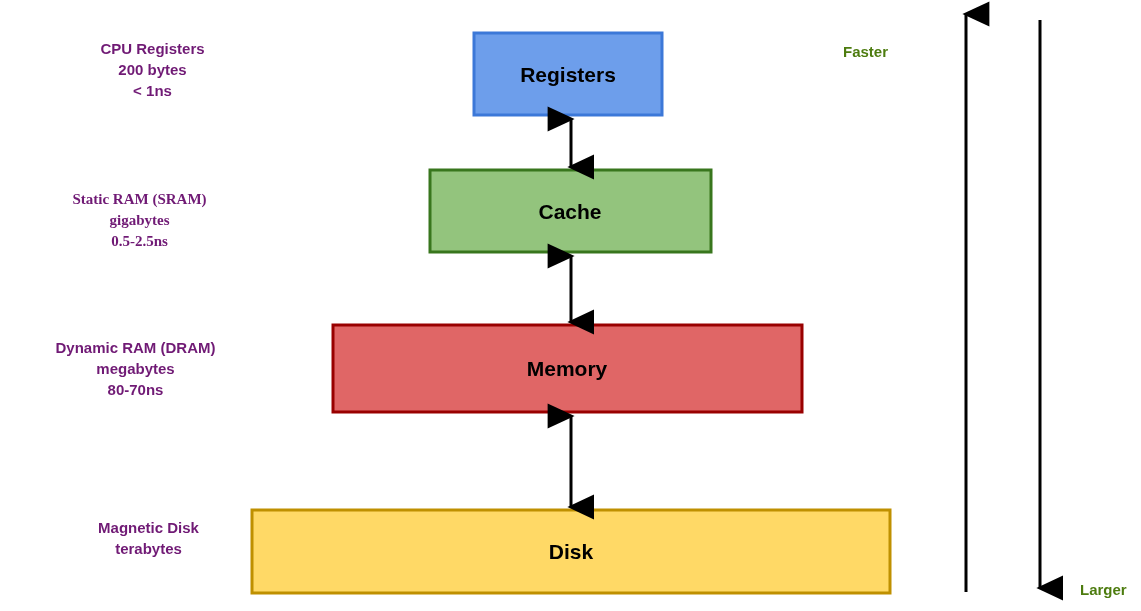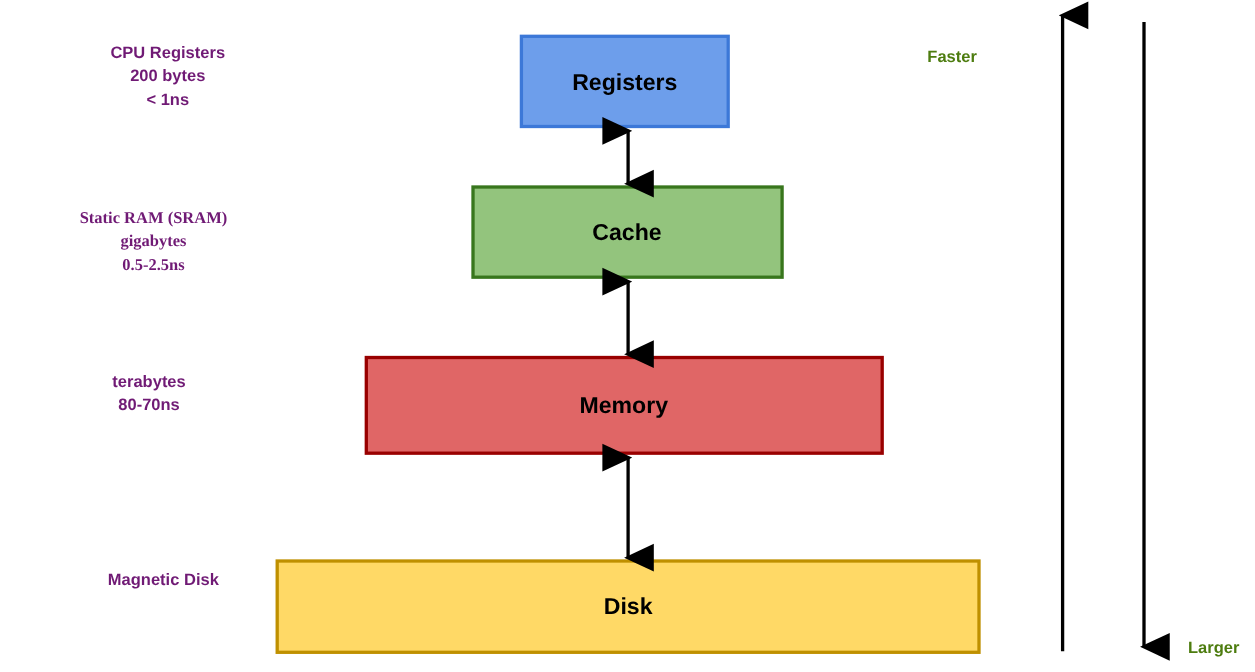--- a/index.html
+++ b/index.html
@@ -110,25 +110,27 @@
     <span class="lbl-line">&lt; 1ns</span>
   </div>
 
   <div class="tier-label" style="left: 17px; top: 189px; width: 245px; font-family: Liberation Serif, serif;">
     <span class="lbl-line">Static RAM (SRAM)</span>
     <span class="lbl-line">gigabytes</span>
     <span class="lbl-line">0.5-2.5ns</span>
   </div>
 
   <div class="tier-label" style="left: 8px; top: 337px; width: 255px;">
-    <span class="lbl-line">terabytes</span>
+    <span class="lbl-line">Dynamic RAM (DRAM)</span>
+    <span class="lbl-line">megabytes</span>
     <span class="lbl-line">80-70ns</span>
   </div>
 
   <div class="tier-label" style="left: 26px; top: 517px; width: 245px;">
     <span class="lbl-line">Magnetic Disk</span>
+    <span class="lbl-line">terabytes</span>
   </div>
 
   <div class="axis-label" style="left: 843px; top: 43px;">Faster</div>
 
   <div class="axis-label" style="left: 1080px; top: 557px; margin-top: 24px;">Larger</div>
 
 </div>
 
 </body></html>

